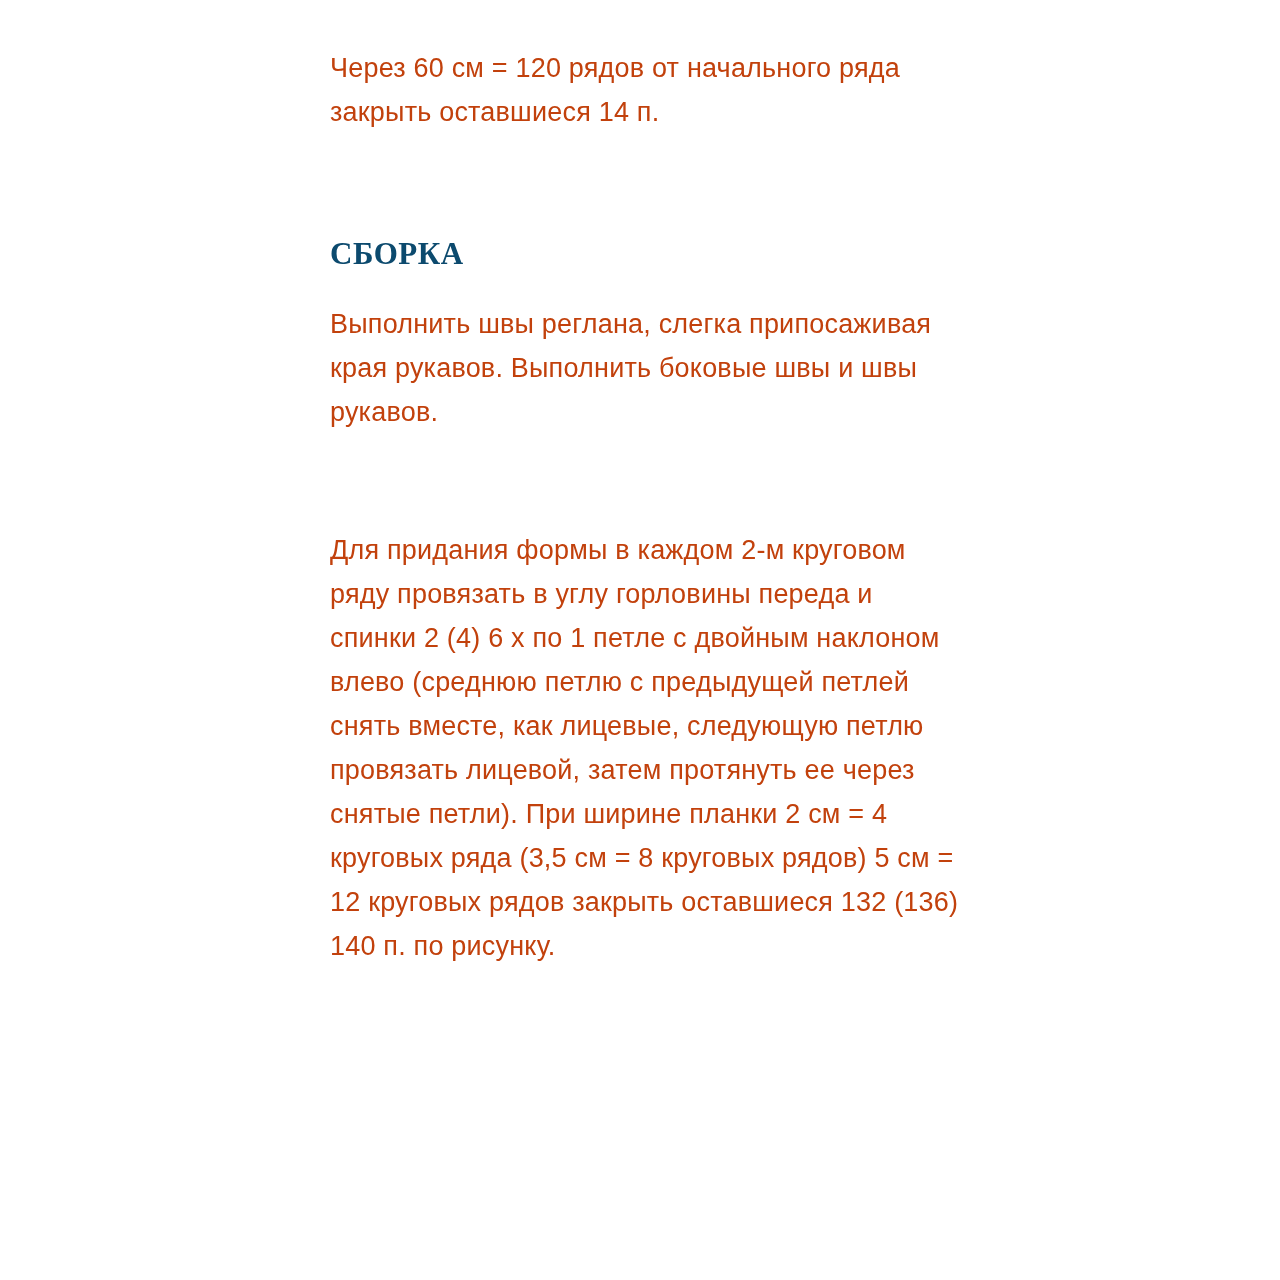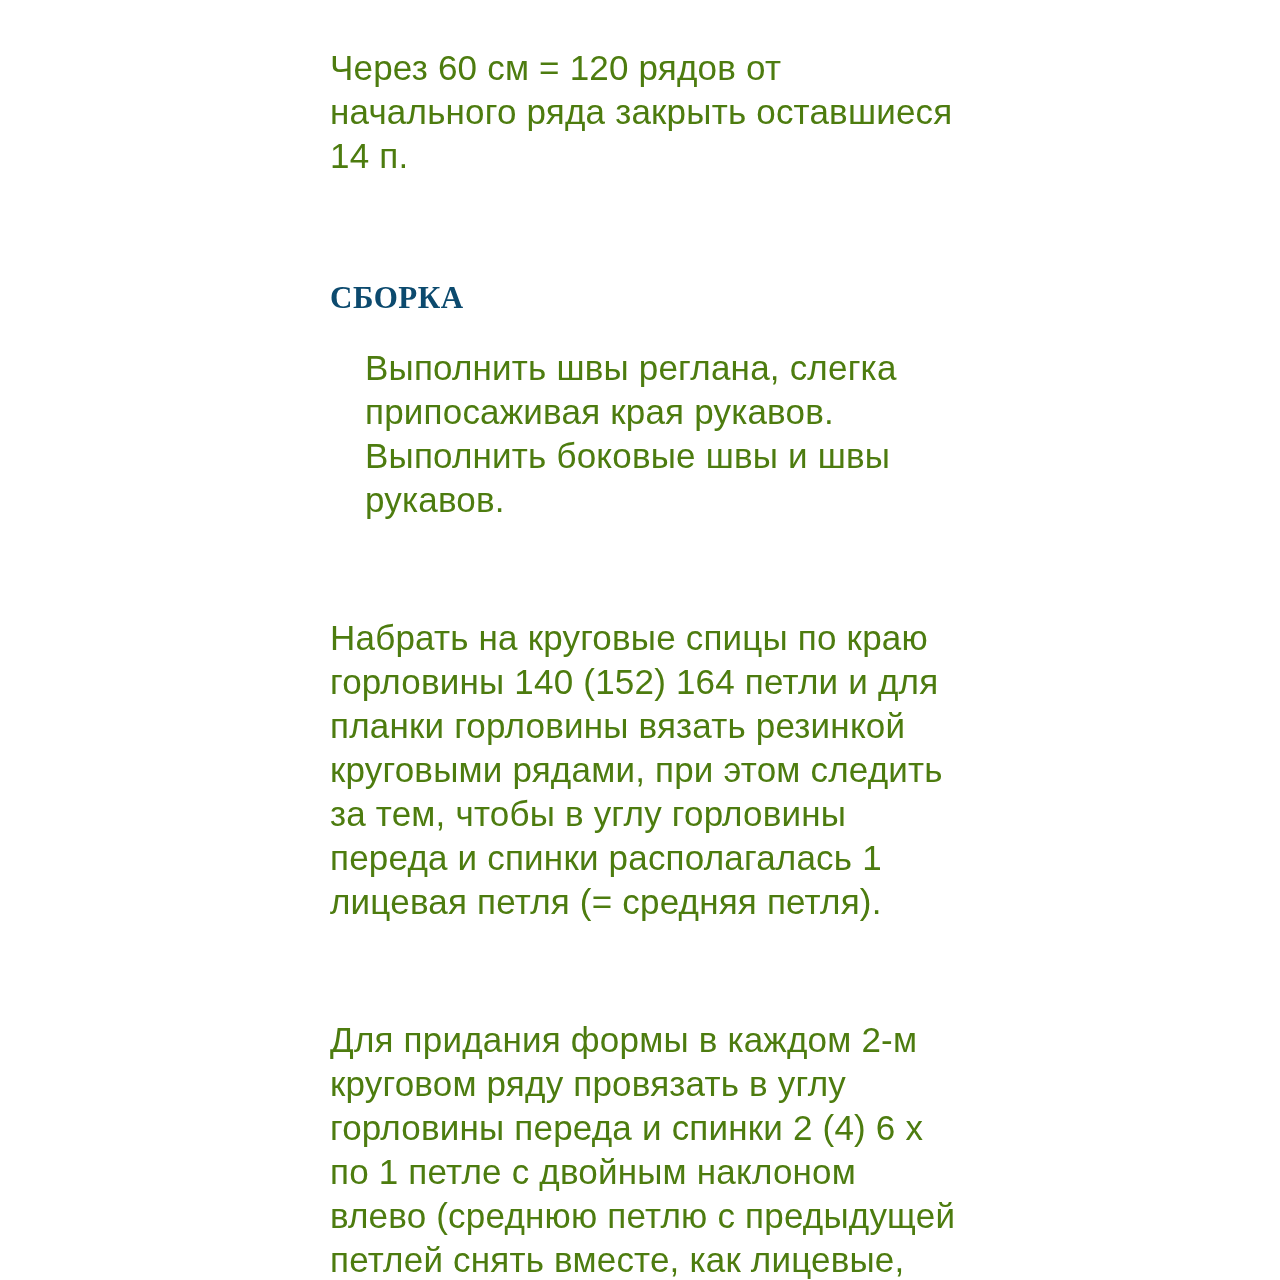--- a/index.html
+++ b/index.html
@@ -21,43 +21,42 @@
   .content {
     position: absolute;
     top: 46px;
     left: 330px;
     width: 630px;
     color: #3d3d3d;
     font-family: "Liberation Sans", "DejaVu Sans", sans-serif;
   }
 
   .para {
-    font-size: 35px;
+    font-size: 27px;
     line-height: 44px;
     font-weight: 400;
-    color: #4d7c0f;
+    color: #c2410c;
     letter-spacing: 0.2px;
   }
 
   .para-intro {
     margin-top: 0;
   }
 
   .section-heading {
     font-family: "Liberation Serif", "DejaVu Serif", serif;
     font-size: 31px;
     font-weight: 700;
     color: #0c4a6e;
     letter-spacing: 0.5px;
     margin-top: 102px;
   }
 
   .para-assembly {
     margin-top: 30px;
-    margin-left: 35px;
   }
 
   .para-neckband {
     margin-top: 94px;
   }
 
   .para-shaping {
     margin-top: 94px;
   }
 </style>
@@ -66,18 +65,17 @@
 
 <div class="page">
   <div class="content">
 
     <p class="para para-intro">Через 60 см = 120 рядов от начального ряда закрыть оставшиеся 14 п.</p>
 
     <h2 class="section-heading">СБОРКА</h2>
 
     <p class="para para-assembly">Выполнить швы реглана, слегка припосаживая края рукавов. Выполнить боковые швы и швы рукавов.</p>
 
-    <p class="para para-neckband">Набрать на круговые спицы по краю горловины 140 (152) 164 петли и для планки горловины вязать резинкой круговыми рядами, при этом следить за тем, чтобы в углу горловины переда и спинки располагалась 1 лицевая петля (= средняя петля).</p>
 
     <p class="para para-shaping">Для придания формы в каждом 2-м круговом ряду провязать в углу горловины переда и спинки 2 (4) 6 х по 1 петле с двойным наклоном влево (среднюю петлю с предыдущей петлей снять вместе, как лицевые, следующую петлю провязать лицевой, затем протянуть ее через снятые петли). При ширине планки 2 см = 4 круговых ряда (3,5 см = 8 круговых рядов) 5 см = 12 круговых рядов закрыть оставшиеся 132 (136) 140 п. по рисунку.</p>
 
   </div>
 </div>
 
 </body></html>

